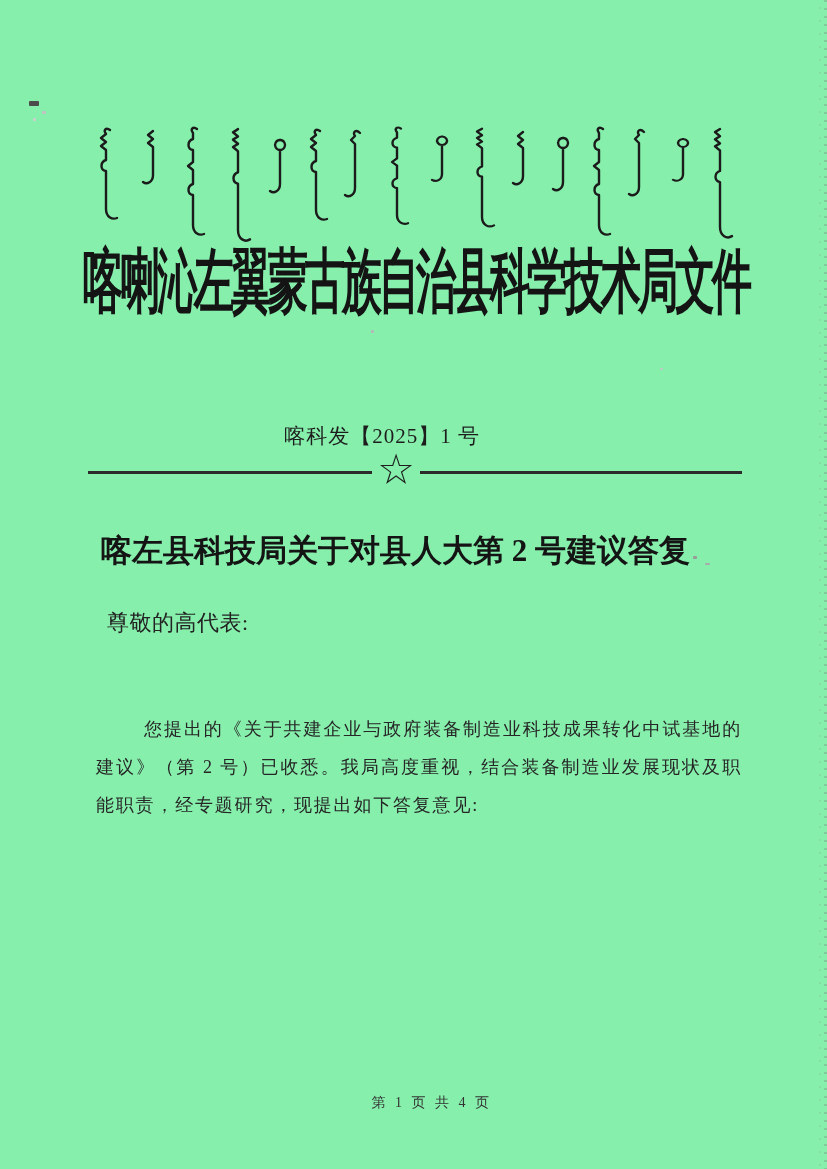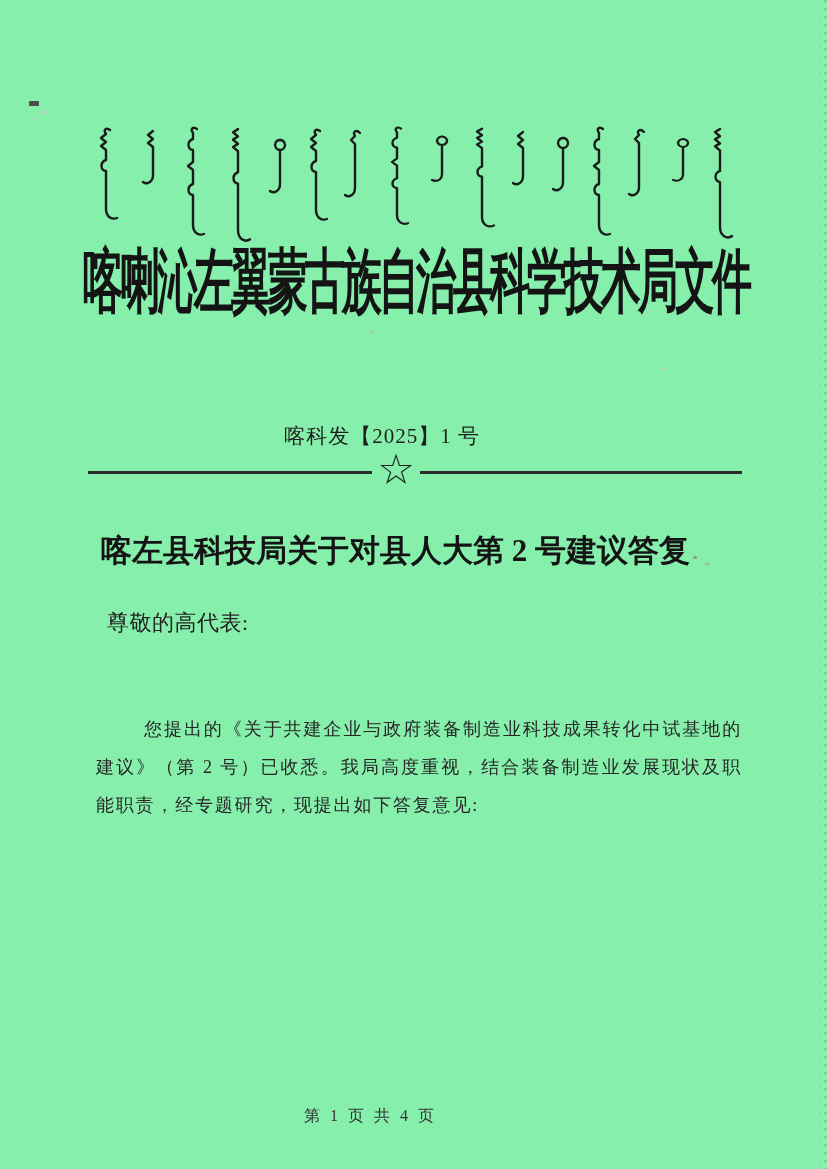--- a/index.html
+++ b/index.html
@@ -42,22 +42,22 @@
     font-size:22px;letter-spacing:0.5px;color:#232323;
   }
   .body-text{
     position:absolute;left:96px;top:670px;width:646px;
     font-size:18px;line-height:38px;letter-spacing:1.8px;
     text-align:justify;color:#262626;margin-top:40px;
   }
   .body-text p{margin:0;text-indent:48px;}
   .body-text p.heading{font-weight:bold;color:#1a1a1a;letter-spacing:1.2px;}
   .page-footer{
-    position:absolute;left:288px;top:1090px;width:200px;margin:16px;
-    text-align:left;font-size:16px;letter-spacing:3px;color:#333;
+    position:absolute;left:288px;top:1090px;width:200px;margin:4px;
+    text-align:right;font-size:14px;letter-spacing:3px;color:#333;
   }
   
   .edge-noise{
     position:absolute;right:0;top:0;width:9px;height:1169px;
     background-image:
       repeating-linear-gradient(to bottom, rgba(110,110,110,0.28) 0 2px, transparent 2px 8px),
       repeating-linear-gradient(to bottom, transparent 0 4px, rgba(140,140,140,0.18) 4px 6px, transparent 6px 13px);
     background-size:3px 100%,2px 100%;
     background-position:right top,1px 3px;
     background-repeat:repeat-y;

